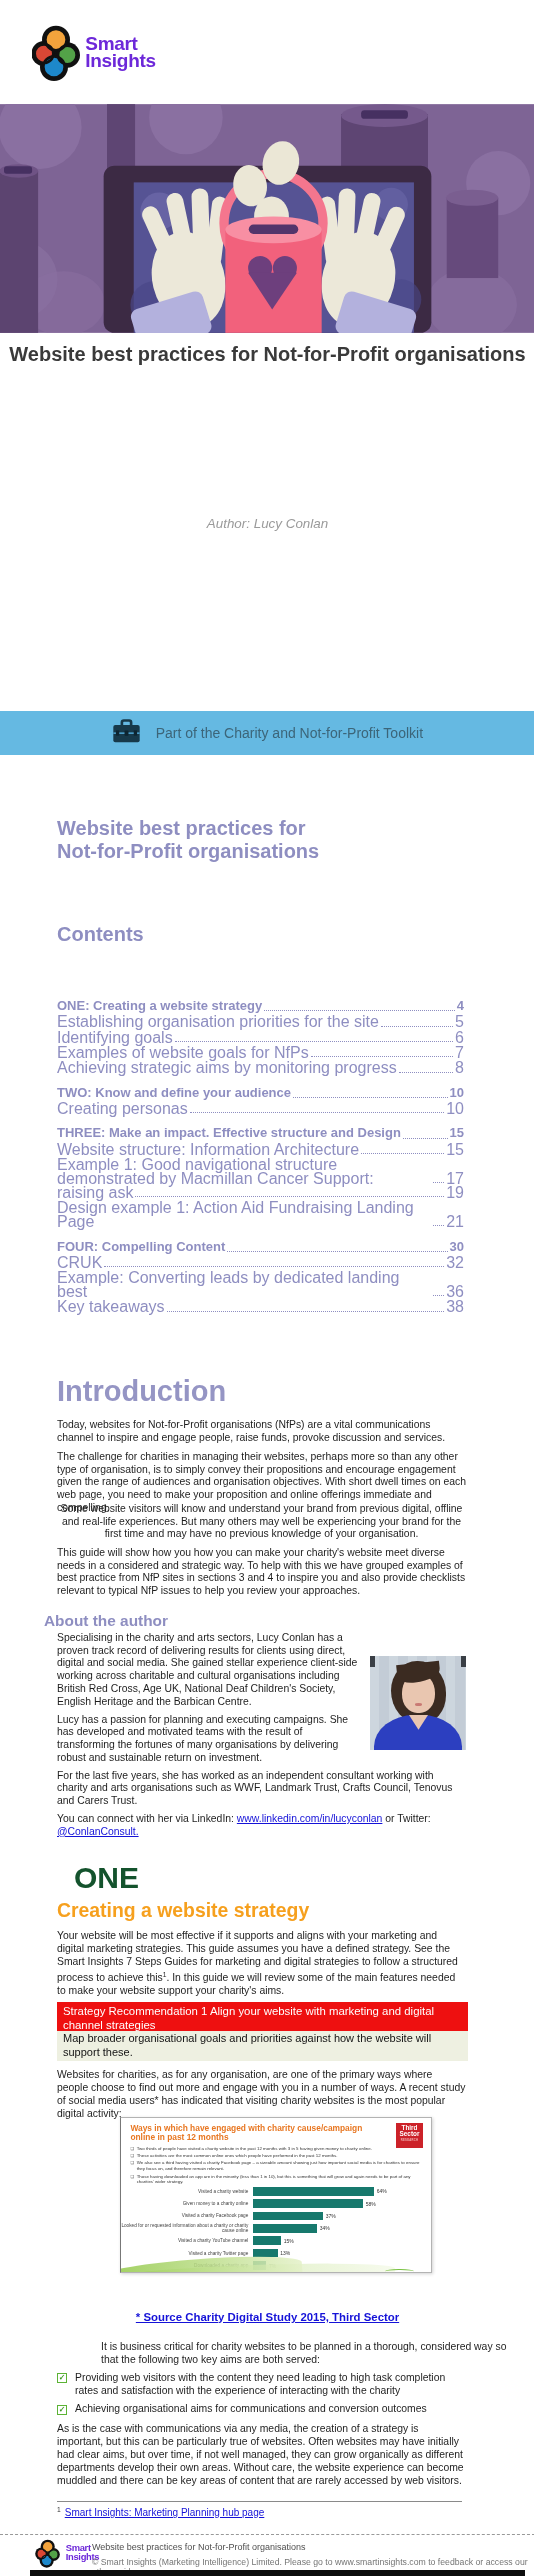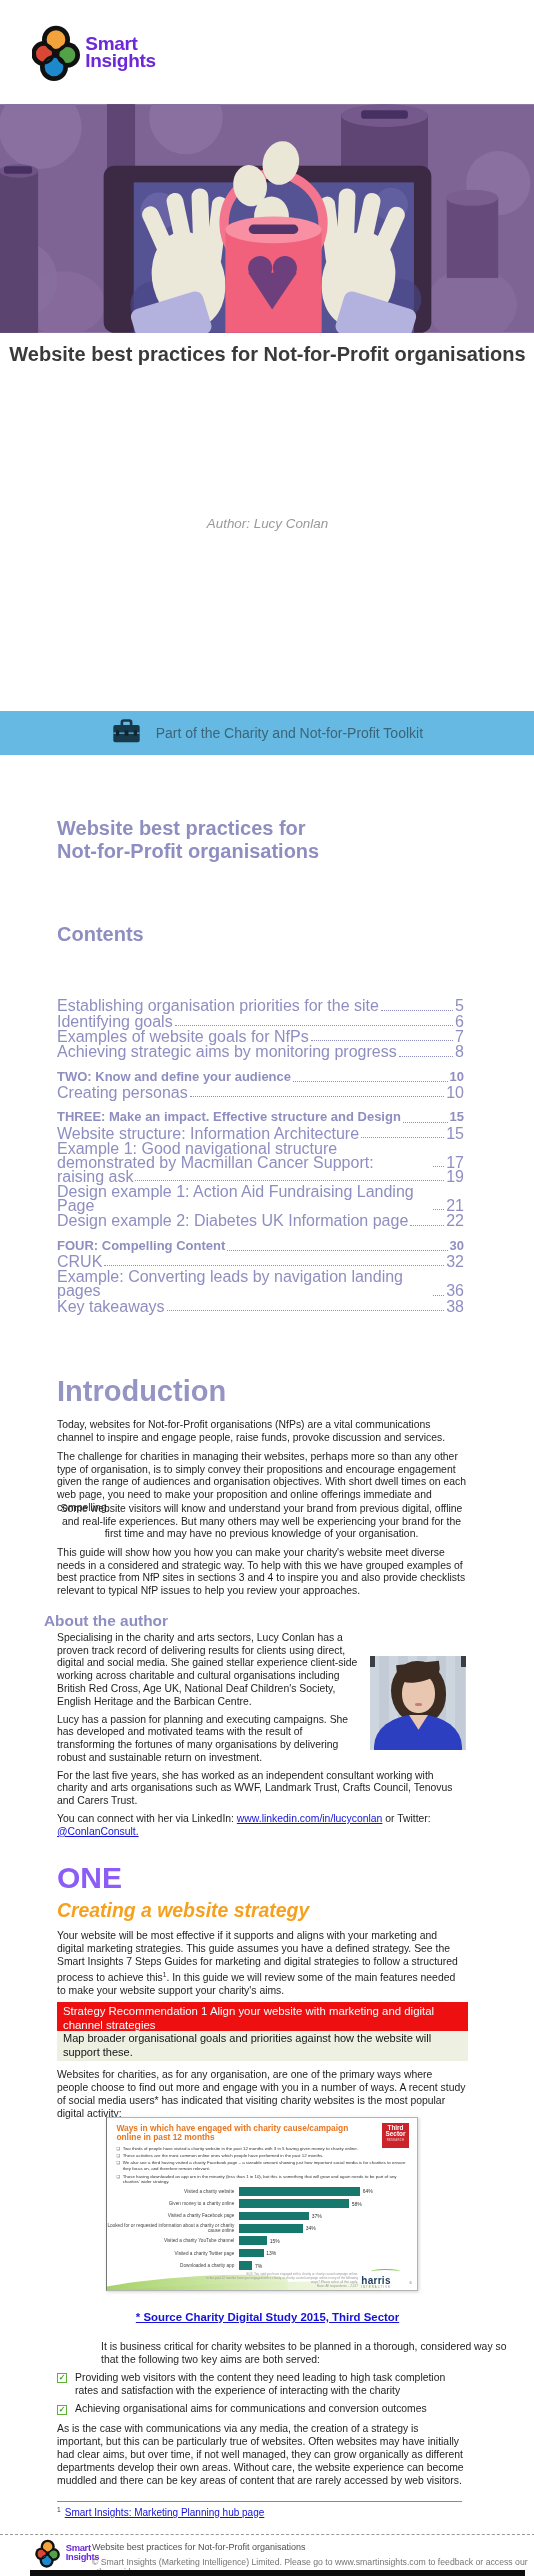--- a/index.html
+++ b/index.html
@@ -52,31 +52,31 @@
   .ap-hair { position:absolute; left:21.4px; top:5.3px; width:55px; height:63px; background:#3b2b21; border-radius:48% 52% 46% 54%; }
   .ap-face { position:absolute; left:32px; top:17.4px; width:33px; height:40px; background:#e9c6b0; border-radius:50% 50% 46% 46%; }
   .ap-lips { position:absolute; left:45px; top:47px; width:6.7px; height:2.7px; background:#c97a74; border-radius:50%; }
   .ap-fringe { position:absolute; left:27px; top:6.7px; width:43px; height:19px; background:#3b2b21; border-radius:0 0 60% 40%; transform:rotate(-6deg); }
   .ap-body { position:absolute; left:4px; top:59px; width:88px; height:35px; background:#2c3fc0; border-radius:46% 46% 0 0 / 90% 90% 0 0; }
   .ap-collar { position:absolute; left:39px; top:59px; width:19px; height:14.7px; background:#e9c6b0; clip-path:polygon(0 0,100% 0,50% 100%); }
 
   .link { color:#1512d8; text-decoration:underline; cursor:pointer; }
 
   
-  .one-kicker { left:57px; top:1864px; font-size:30px; line-height:28px; font-weight:700; color:#8b5cf6;text-align:center; }
-  .one-title { left:57px; top:1899px; font-size:19.4px; font-weight:700; color:#f6a01e;font-style:italic; }
+  .one-kicker { left:74px; top:1864px; font-size:30px; line-height:28px; font-weight:700; color:#14532d;text-align:center; }
+  .one-title { left:57px; top:1899px; font-size:19.4px; font-weight:700; color:#f6a01e; }
   .one-para { top:1929px; line-height:13px; }
 
   .reco-box { left:57px; top:2002px; width:411px; background:#ee1010; color:#fff; font-size:11.4px; line-height:14px; padding:2px 6px 3.3px 6px; }
   .reco-body { left:57px; top:2031px; width:411px; background:#eef0e1; color:#141414; font-size:11px; line-height:13.4px; padding:1.3px 6px 2px 6px; }
 
   .websites-para { top:2068px; line-height:13px; }
 
   
-  .slide { left:106px; top:2117px; width:312px; height:174px; background:#fff; border:0.7px solid #b3b3b3; border-left:1.3px solid #777; box-shadow:1.3px 1.3px 3.3px rgba(0,0,0,.18); overflow:hidden; }
+  .slide { left:120px; top:2117px; width:312px; height:156px; background:#fff; border:0.7px solid #b3b3b3; border-left:1.3px solid #777; box-shadow:1.3px 1.3px 3.3px rgba(0,0,0,.18); overflow:hidden; }
   .slide-title { position:absolute; left:9.4px; top:6px; width:247px; font-size:8.4px; line-height:9.4px; font-weight:700; color:#e87722; }
   .ts-logo { position:absolute; right:8px; top:4.7px; width:27px; height:25px; background:#cc2229; color:#fff; text-align:center; font-weight:700; padding-top:2px; }
   .ts-logo .t1 { font-size:6.4px; line-height:6.7px; display:block; }
   .ts-logo .t2 { font-size:2.7px; letter-spacing:0.3px; color:#f2b8b8; display:block; margin-top:0.7px; }
   .slide-bullets { position:absolute; left:9.4px; top:28px; width:294px; }
   .sb-row { display:flex; gap:2.7px; font-size:4.4px; line-height:5.9px; color:#333; margin-bottom:1.3px; }
   .sb-glyph { flex:none; font-size:4px; color:#555; line-height:5.9px; }
   .bars { position:absolute; left:0; top:67px; width:312px; }
   .bar-row { display:flex; align-items:center; height:12.4px; }
   .bar-label { width:132px; text-align:right; padding-right:4.7px; font-size:4.7px; line-height:5.1px; color:#444; display:flex; align-items:center; justify-content:flex-end; height:100%; }
@@ -216,20 +216,25 @@
   <span class="toolkit-label">Part of the Charity and Not-for-Profit Toolkit</span>
 </div>
 
 <div class="abs h-purple doc-heading">
   <div>Website best practices for</div>
   <div>Not-for-Profit organisations</div>
 </div>
 <div class="abs h-purple contents-heading">Contents</div>
 
 <div class="abs toc">
+  <div class="toc-row main">
+      <span class="toc-label">ONE: Creating a website strategy</span>
+      <span class="toc-dots"></span>
+      <span class="toc-page">4</span>
+    </div>
   <div class="toc-row sub">
       <span class="toc-label">Establishing organisation priorities for the site</span>
       <span class="toc-dots"></span>
       <span class="toc-page">5</span>
     </div>
   <div class="toc-row sub">
       <span class="toc-label">Identifying goals</span>
       <span class="toc-dots"></span>
       <span class="toc-page">6</span>
     </div>
@@ -271,37 +276,32 @@
   <div class="toc-row sub" style="margin-top:0;">
       <span class="toc-label">raising ask</span>
       <span class="toc-dots"></span>
       <span class="toc-page">19</span>
     </div>
   <div class="toc-row sub">
       <span class="toc-label">Design example 1: Action Aid Fundraising Landing Page</span>
       <span class="toc-dots"></span>
       <span class="toc-page">21</span>
     </div>
-  <div class="toc-row sub">
-      <span class="toc-label">Design example 2: Diabetes UK Information page</span>
-      <span class="toc-dots"></span>
-      <span class="toc-page">22</span>
-    </div>
   <div class="toc-row main">
       <span class="toc-label">FOUR: Compelling Content</span>
       <span class="toc-dots"></span>
       <span class="toc-page">30</span>
     </div>
   <div class="toc-row sub">
       <span class="toc-label">CRUK</span>
       <span class="toc-dots"></span>
       <span class="toc-page">32</span>
     </div>
   <div class="toc-row sub">
-      <span class="toc-label">Example: Converting leads by navigation landing pages</span>
+      <span class="toc-label">Example: Converting leads by dedicated landing best</span>
       <span class="toc-dots"></span>
       <span class="toc-page">36</span>
     </div>
   <div class="toc-row sub">
       <span class="toc-label">Key takeaways</span>
       <span class="toc-dots"></span>
       <span class="toc-page">38</span>
     </div>
 </div>
 

